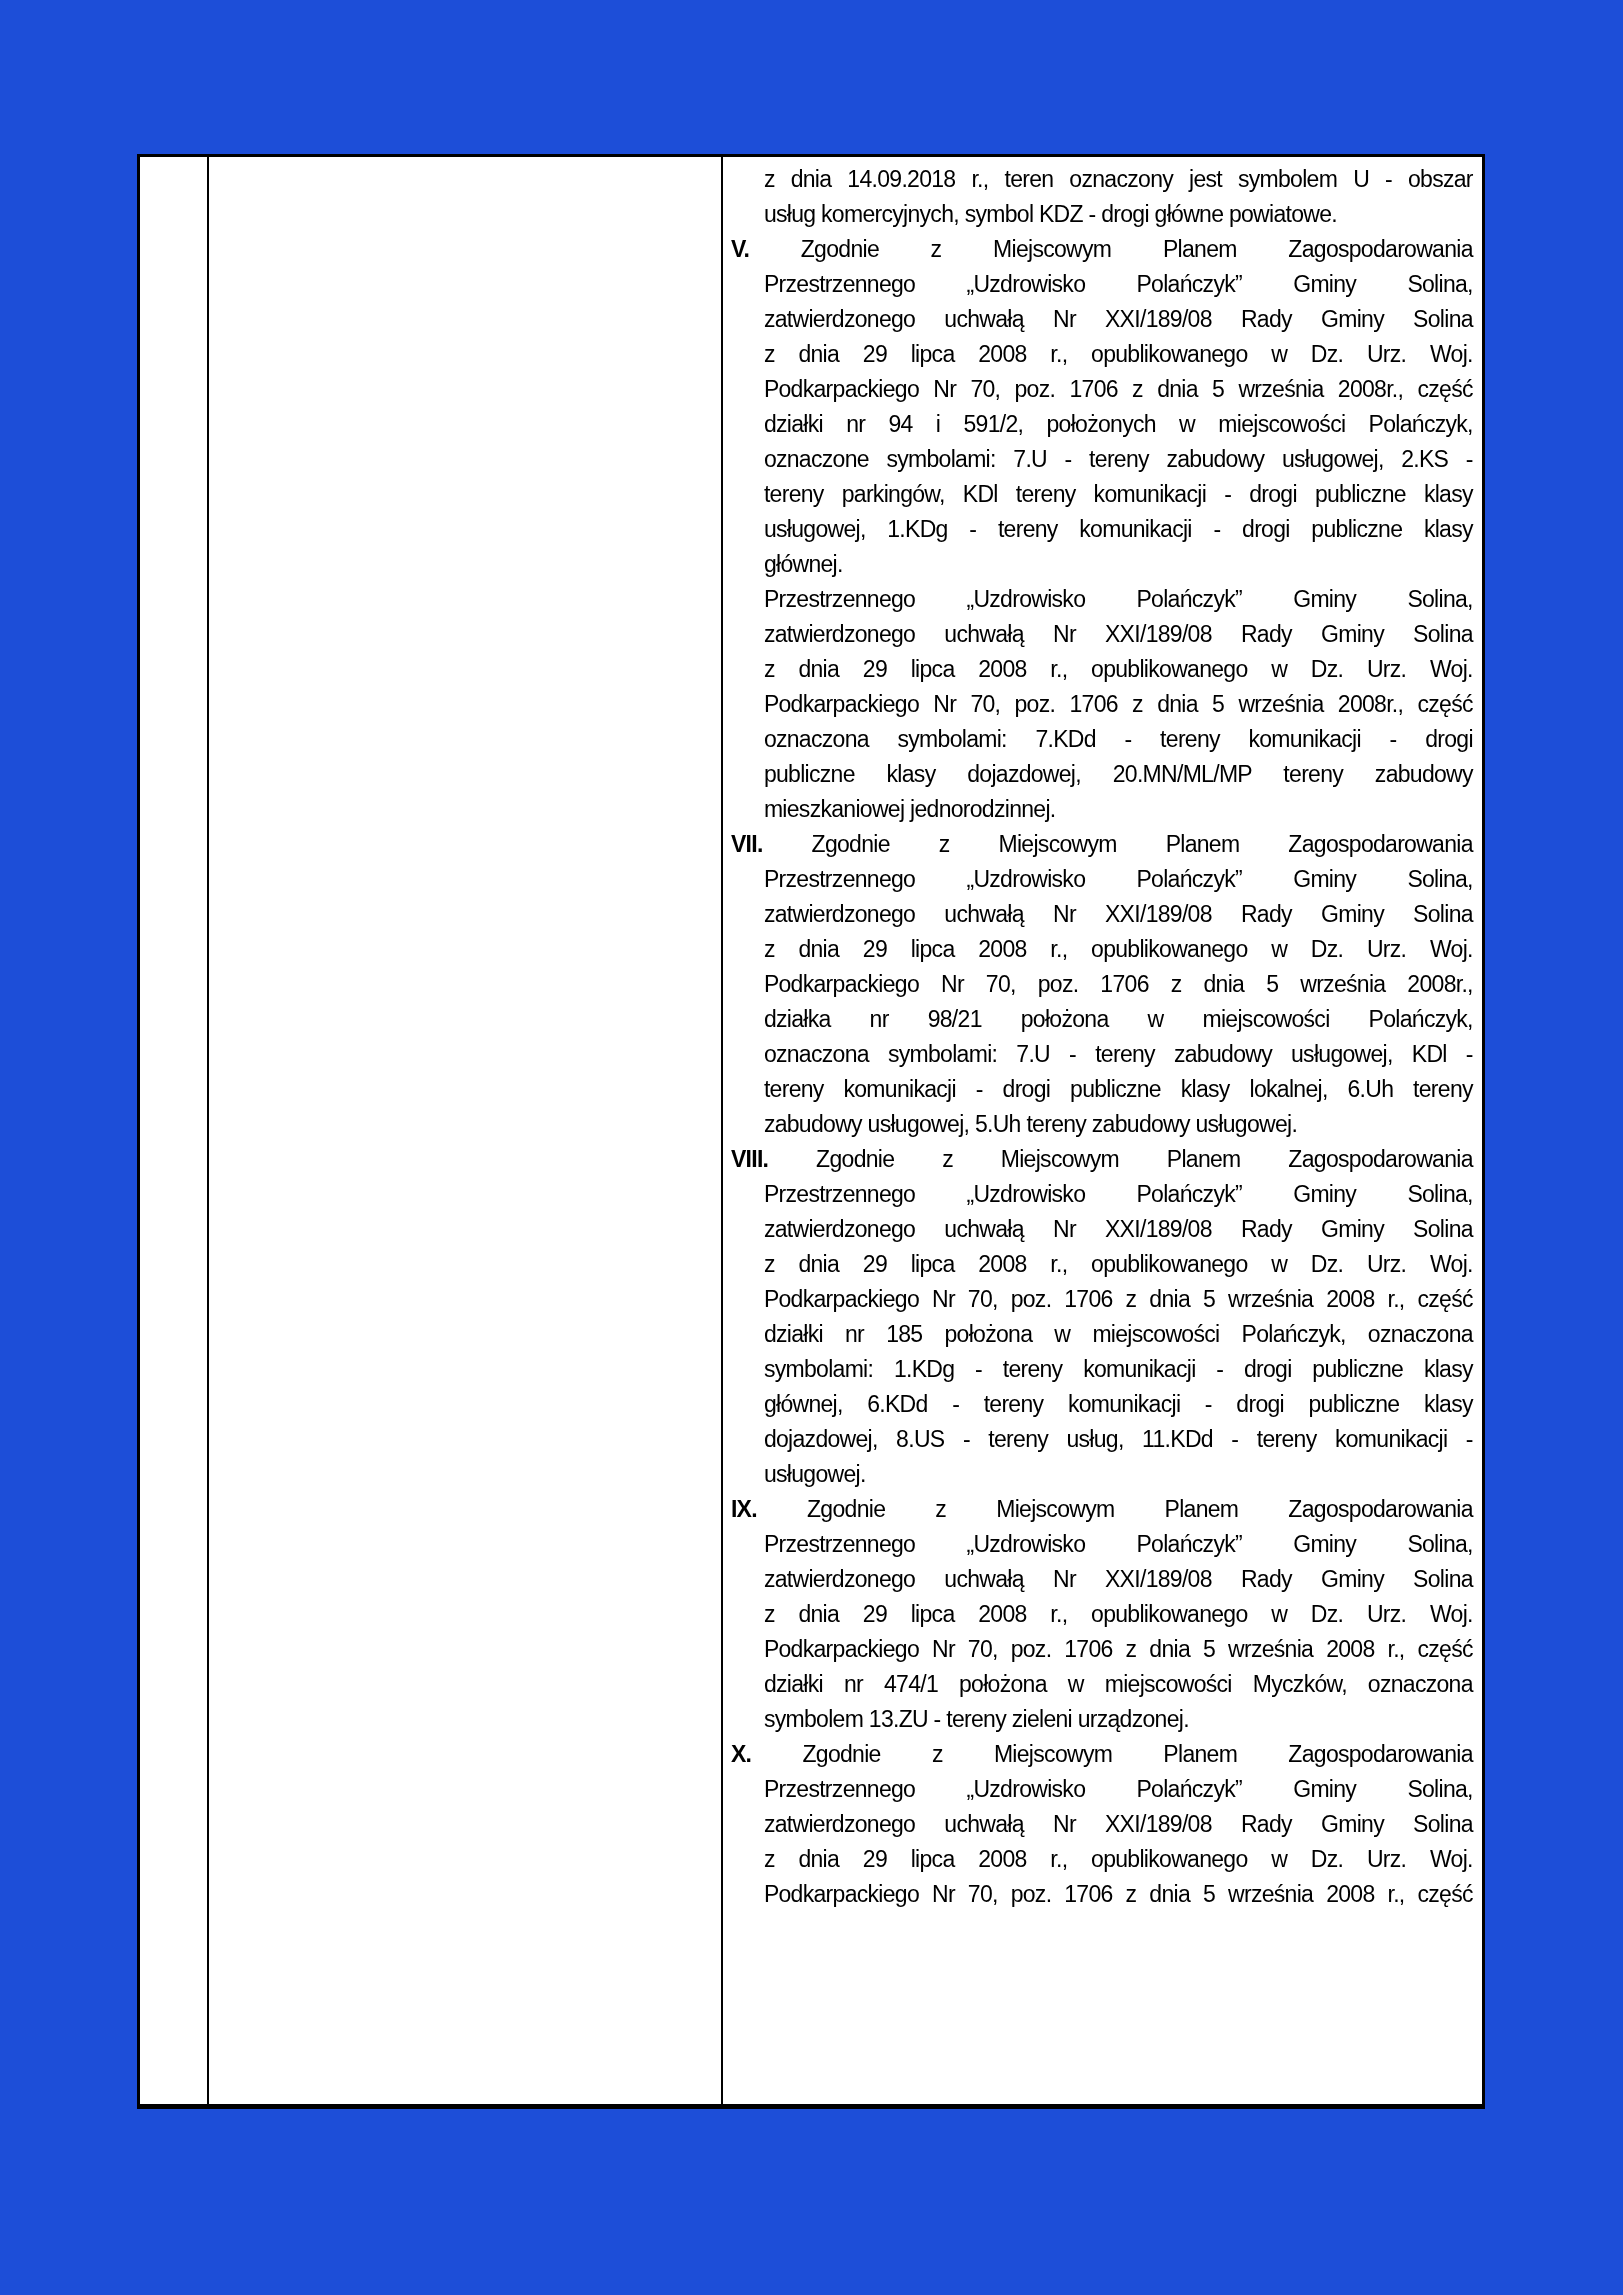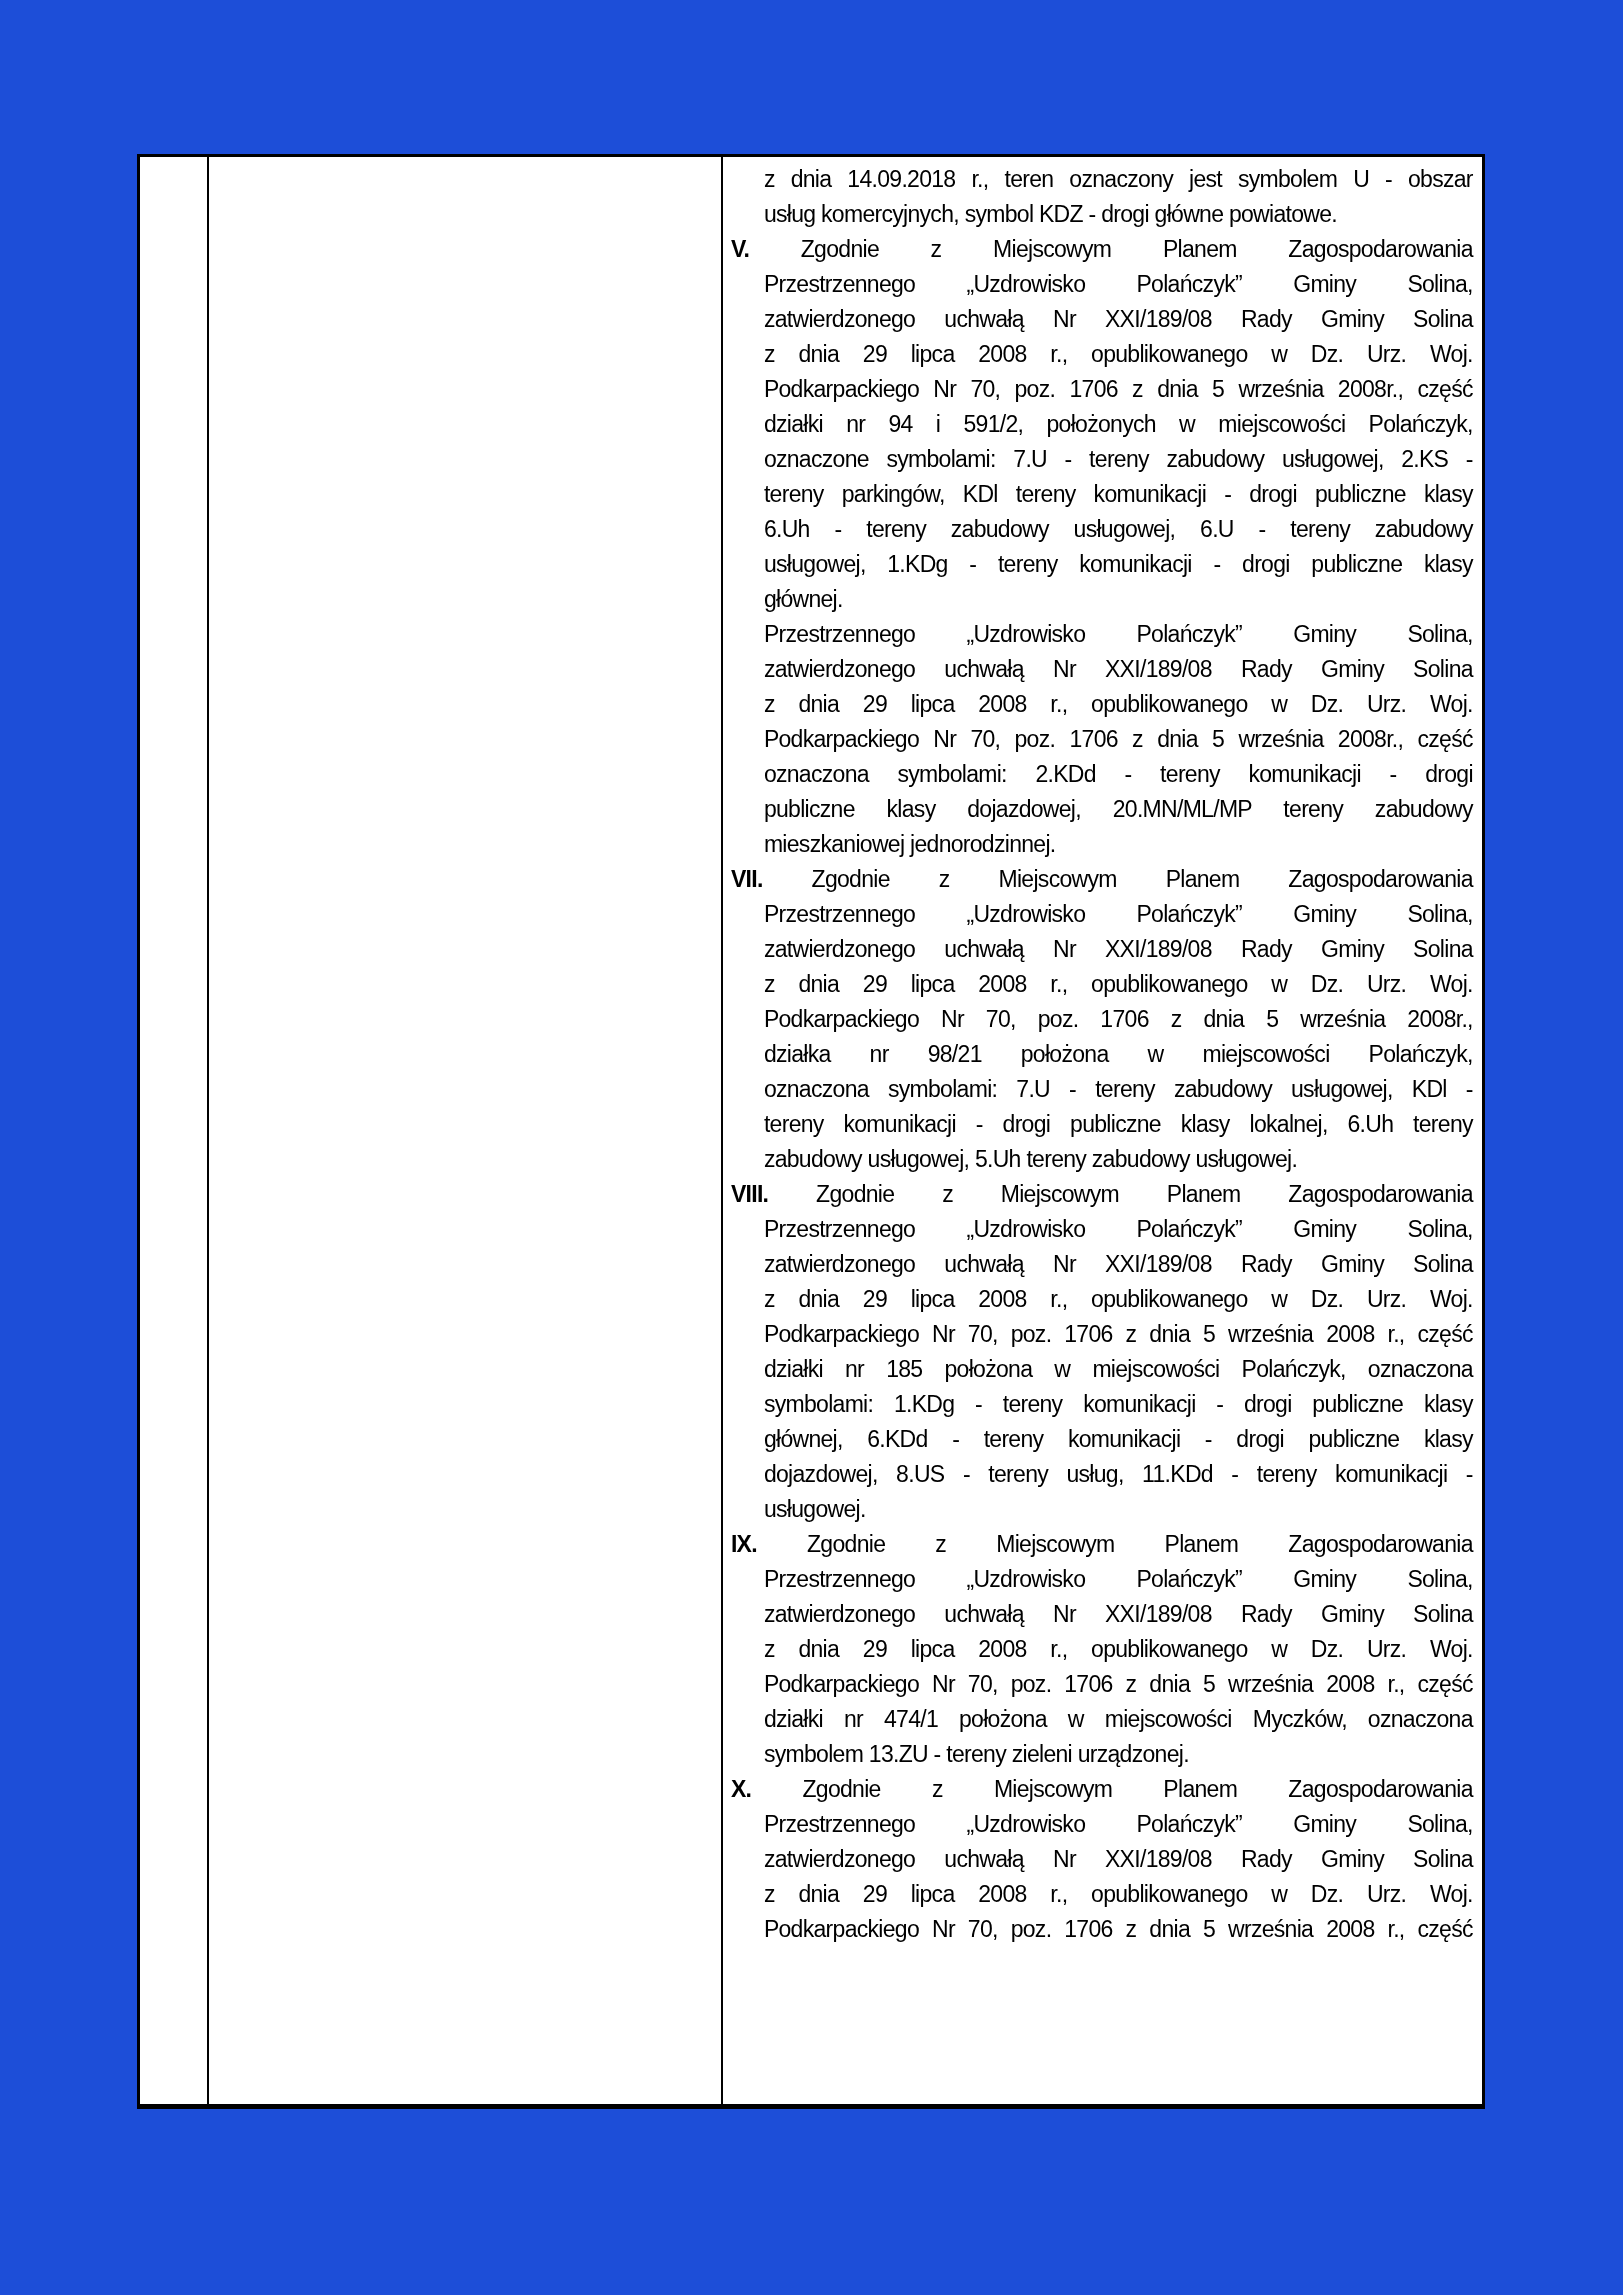--- a/index.html
+++ b/index.html
@@ -63,30 +63,29 @@
         </div>
         <div class="para">
           <div class="line hang"><span class="num">V.</span> <span>Zgodnie z Miejscowym Planem Zagospodarowania</span></div>
           <div class="line">Przestrzennego „Uzdrowisko Polańczyk” Gminy Solina,</div>
           <div class="line">zatwierdzonego uchwałą Nr XXI/189/08 Rady Gminy Solina</div>
           <div class="line">z dnia 29 lipca 2008 r., opublikowanego w Dz. Urz. Woj.</div>
           <div class="line">Podkarpackiego Nr 70, poz. 1706 z dnia 5 września 2008r., część</div>
           <div class="line">działki nr 94 i 591/2, położonych w miejscowości Polańczyk,</div>
           <div class="line">oznaczone symbolami: 7.U - tereny zabudowy usługowej, 2.KS -</div>
           <div class="line">tereny parkingów, KDl tereny komunikacji - drogi publiczne klasy</div>
-          <div class="line">6.Uh - tereny zabudowy usługowej, 6.U - tereny zabudowy</div>
           <div class="line">usługowej, 1.KDg - tereny komunikacji - drogi publiczne klasy</div>
           <div class="line end">głównej.</div>
         </div>
         <div class="para">
           <div class="line">Przestrzennego „Uzdrowisko Polańczyk” Gminy Solina,</div>
           <div class="line">zatwierdzonego uchwałą Nr XXI/189/08 Rady Gminy Solina</div>
           <div class="line">z dnia 29 lipca 2008 r., opublikowanego w Dz. Urz. Woj.</div>
           <div class="line">Podkarpackiego Nr 70, poz. 1706 z dnia 5 września 2008r., część</div>
-          <div class="line">oznaczona symbolami: 2.KDd - tereny komunikacji - drogi</div>
+          <div class="line">oznaczona symbolami: 7.KDd - tereny komunikacji - drogi</div>
           <div class="line">publiczne klasy dojazdowej, 20.MN/ML/MP tereny zabudowy</div>
           <div class="line end">mieszkaniowej jednorodzinnej.</div>
         </div>
         <div class="para">
           <div class="line hang"><span class="num">VII.</span> <span>Zgodnie z Miejscowym Planem Zagospodarowania</span></div>
           <div class="line">Przestrzennego „Uzdrowisko Polańczyk” Gminy Solina,</div>
           <div class="line">zatwierdzonego uchwałą Nr XXI/189/08 Rady Gminy Solina</div>
           <div class="line">z dnia 29 lipca 2008 r., opublikowanego w Dz. Urz. Woj.</div>
           <div class="line">Podkarpackiego Nr 70, poz. 1706 z dnia 5 września 2008r.,</div>
           <div class="line">działka nr 98/21 położona w miejscowości Polańczyk,</div>

